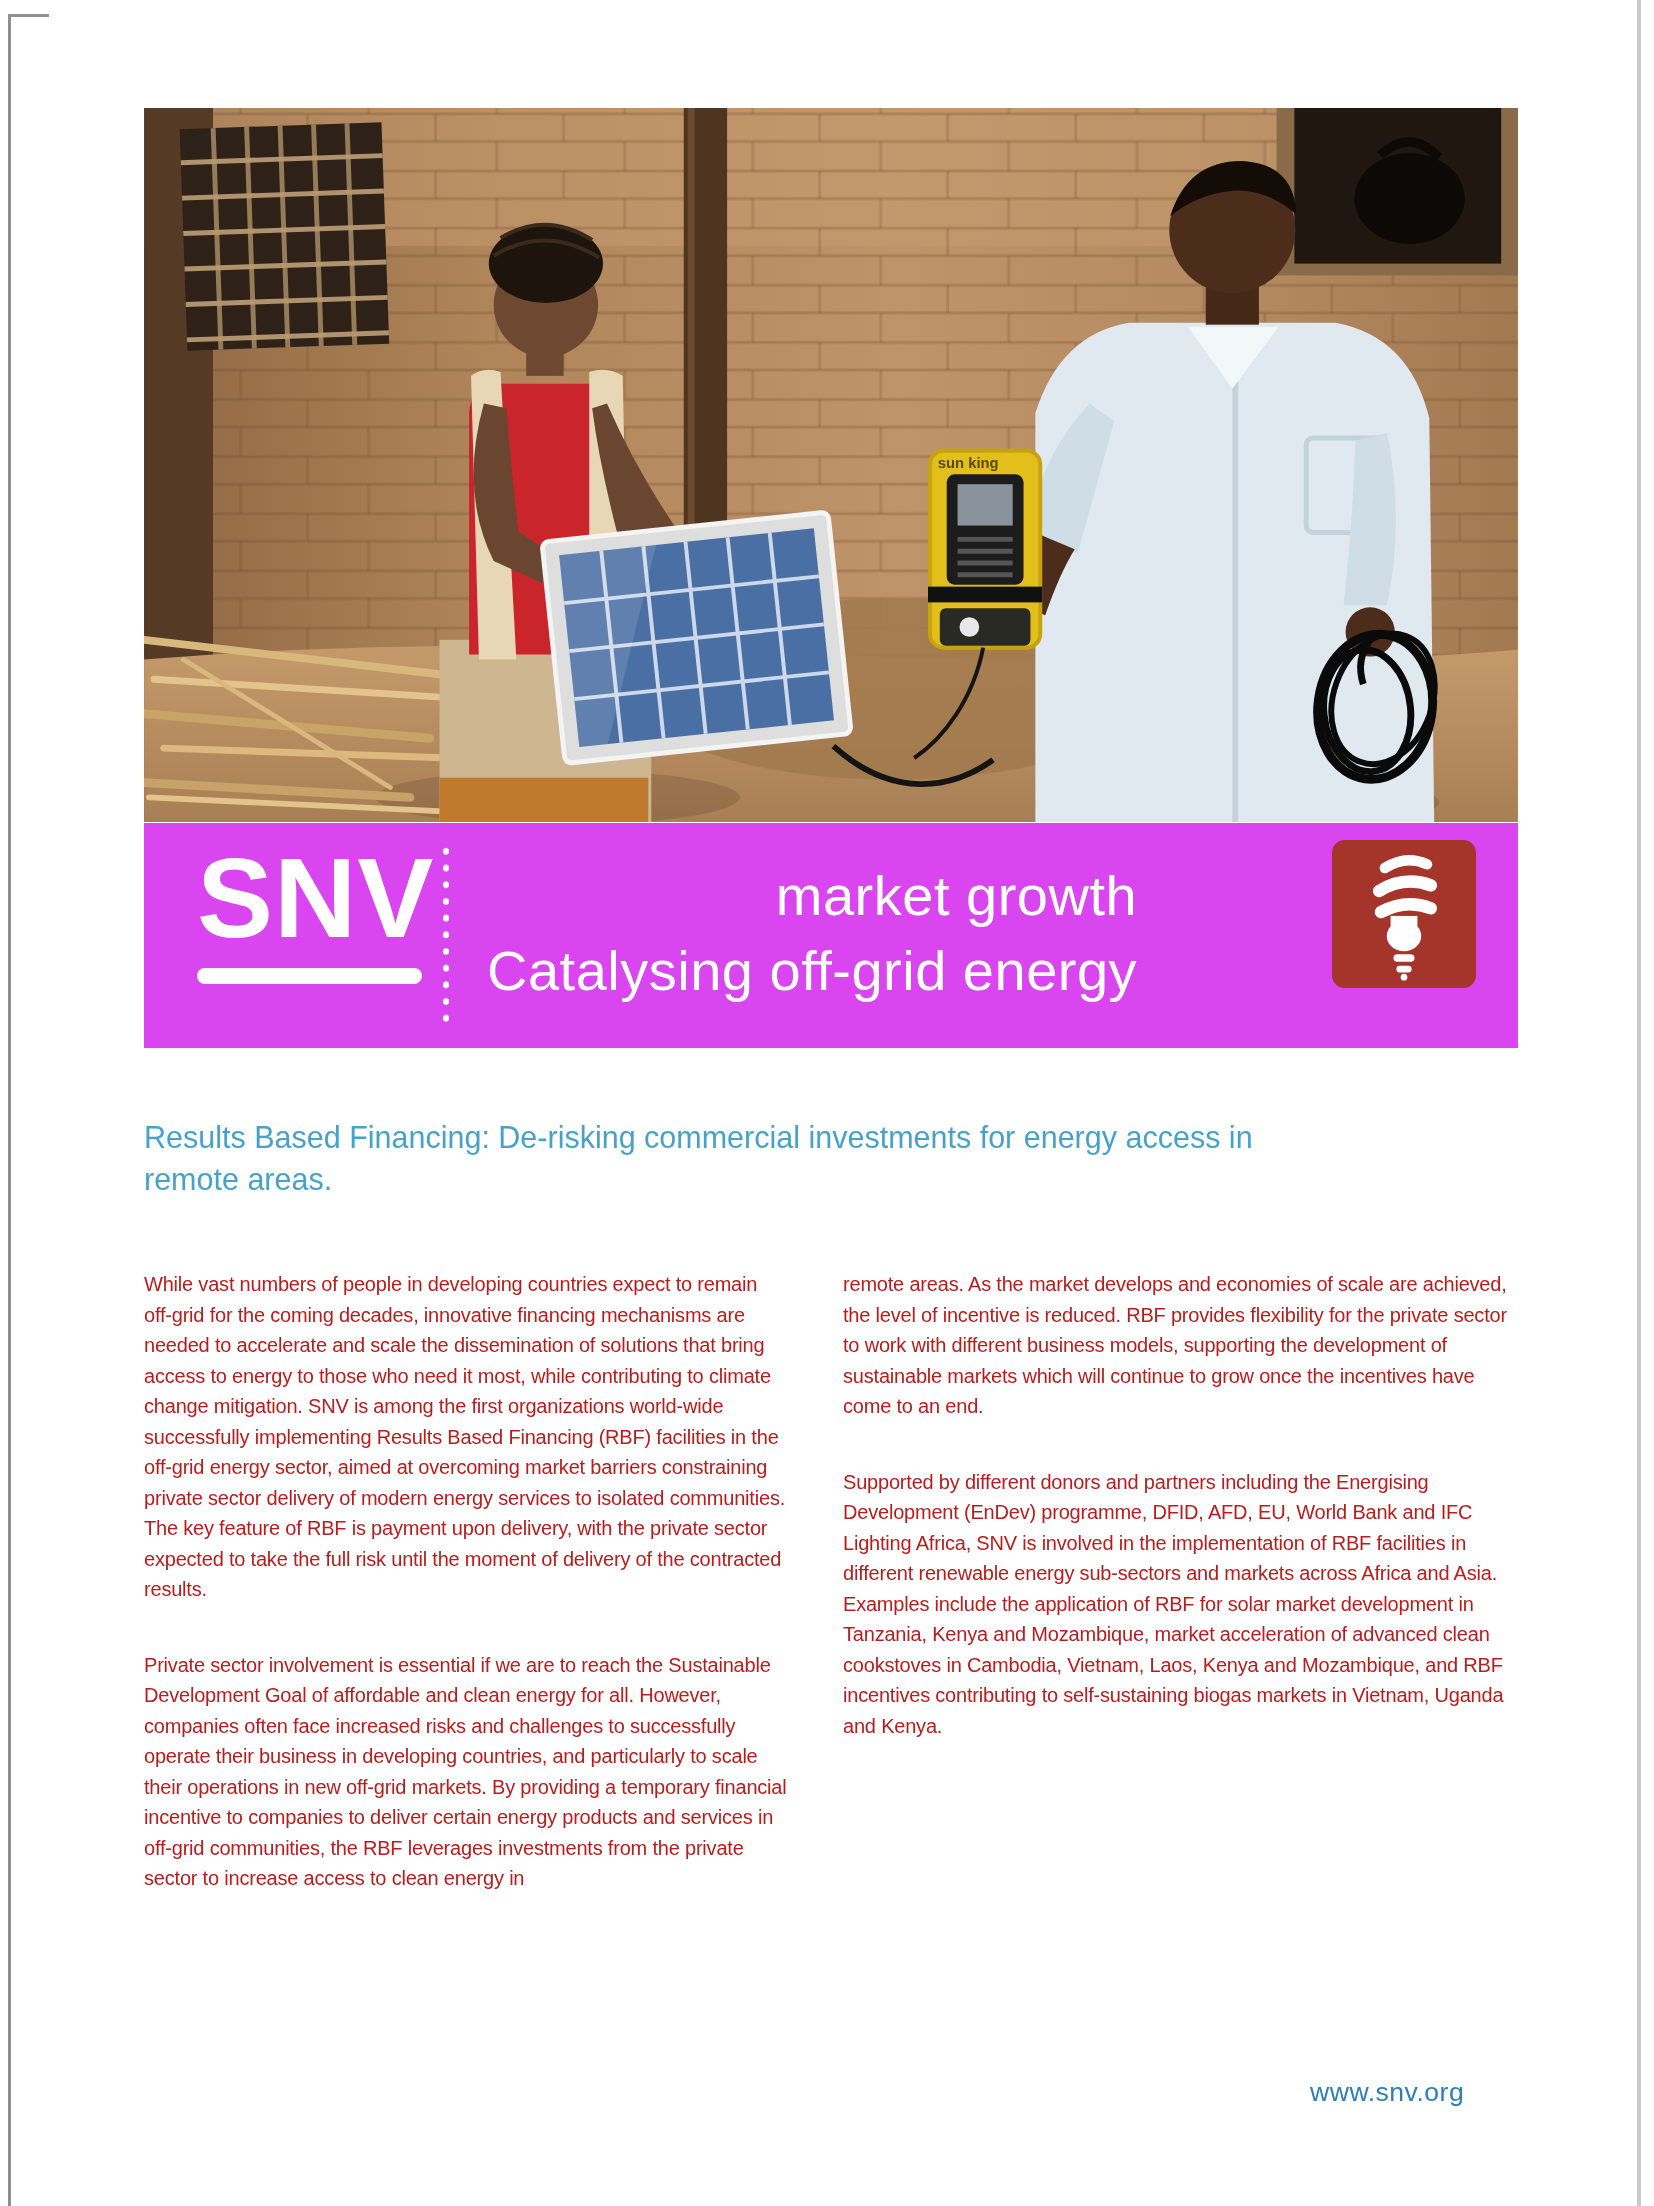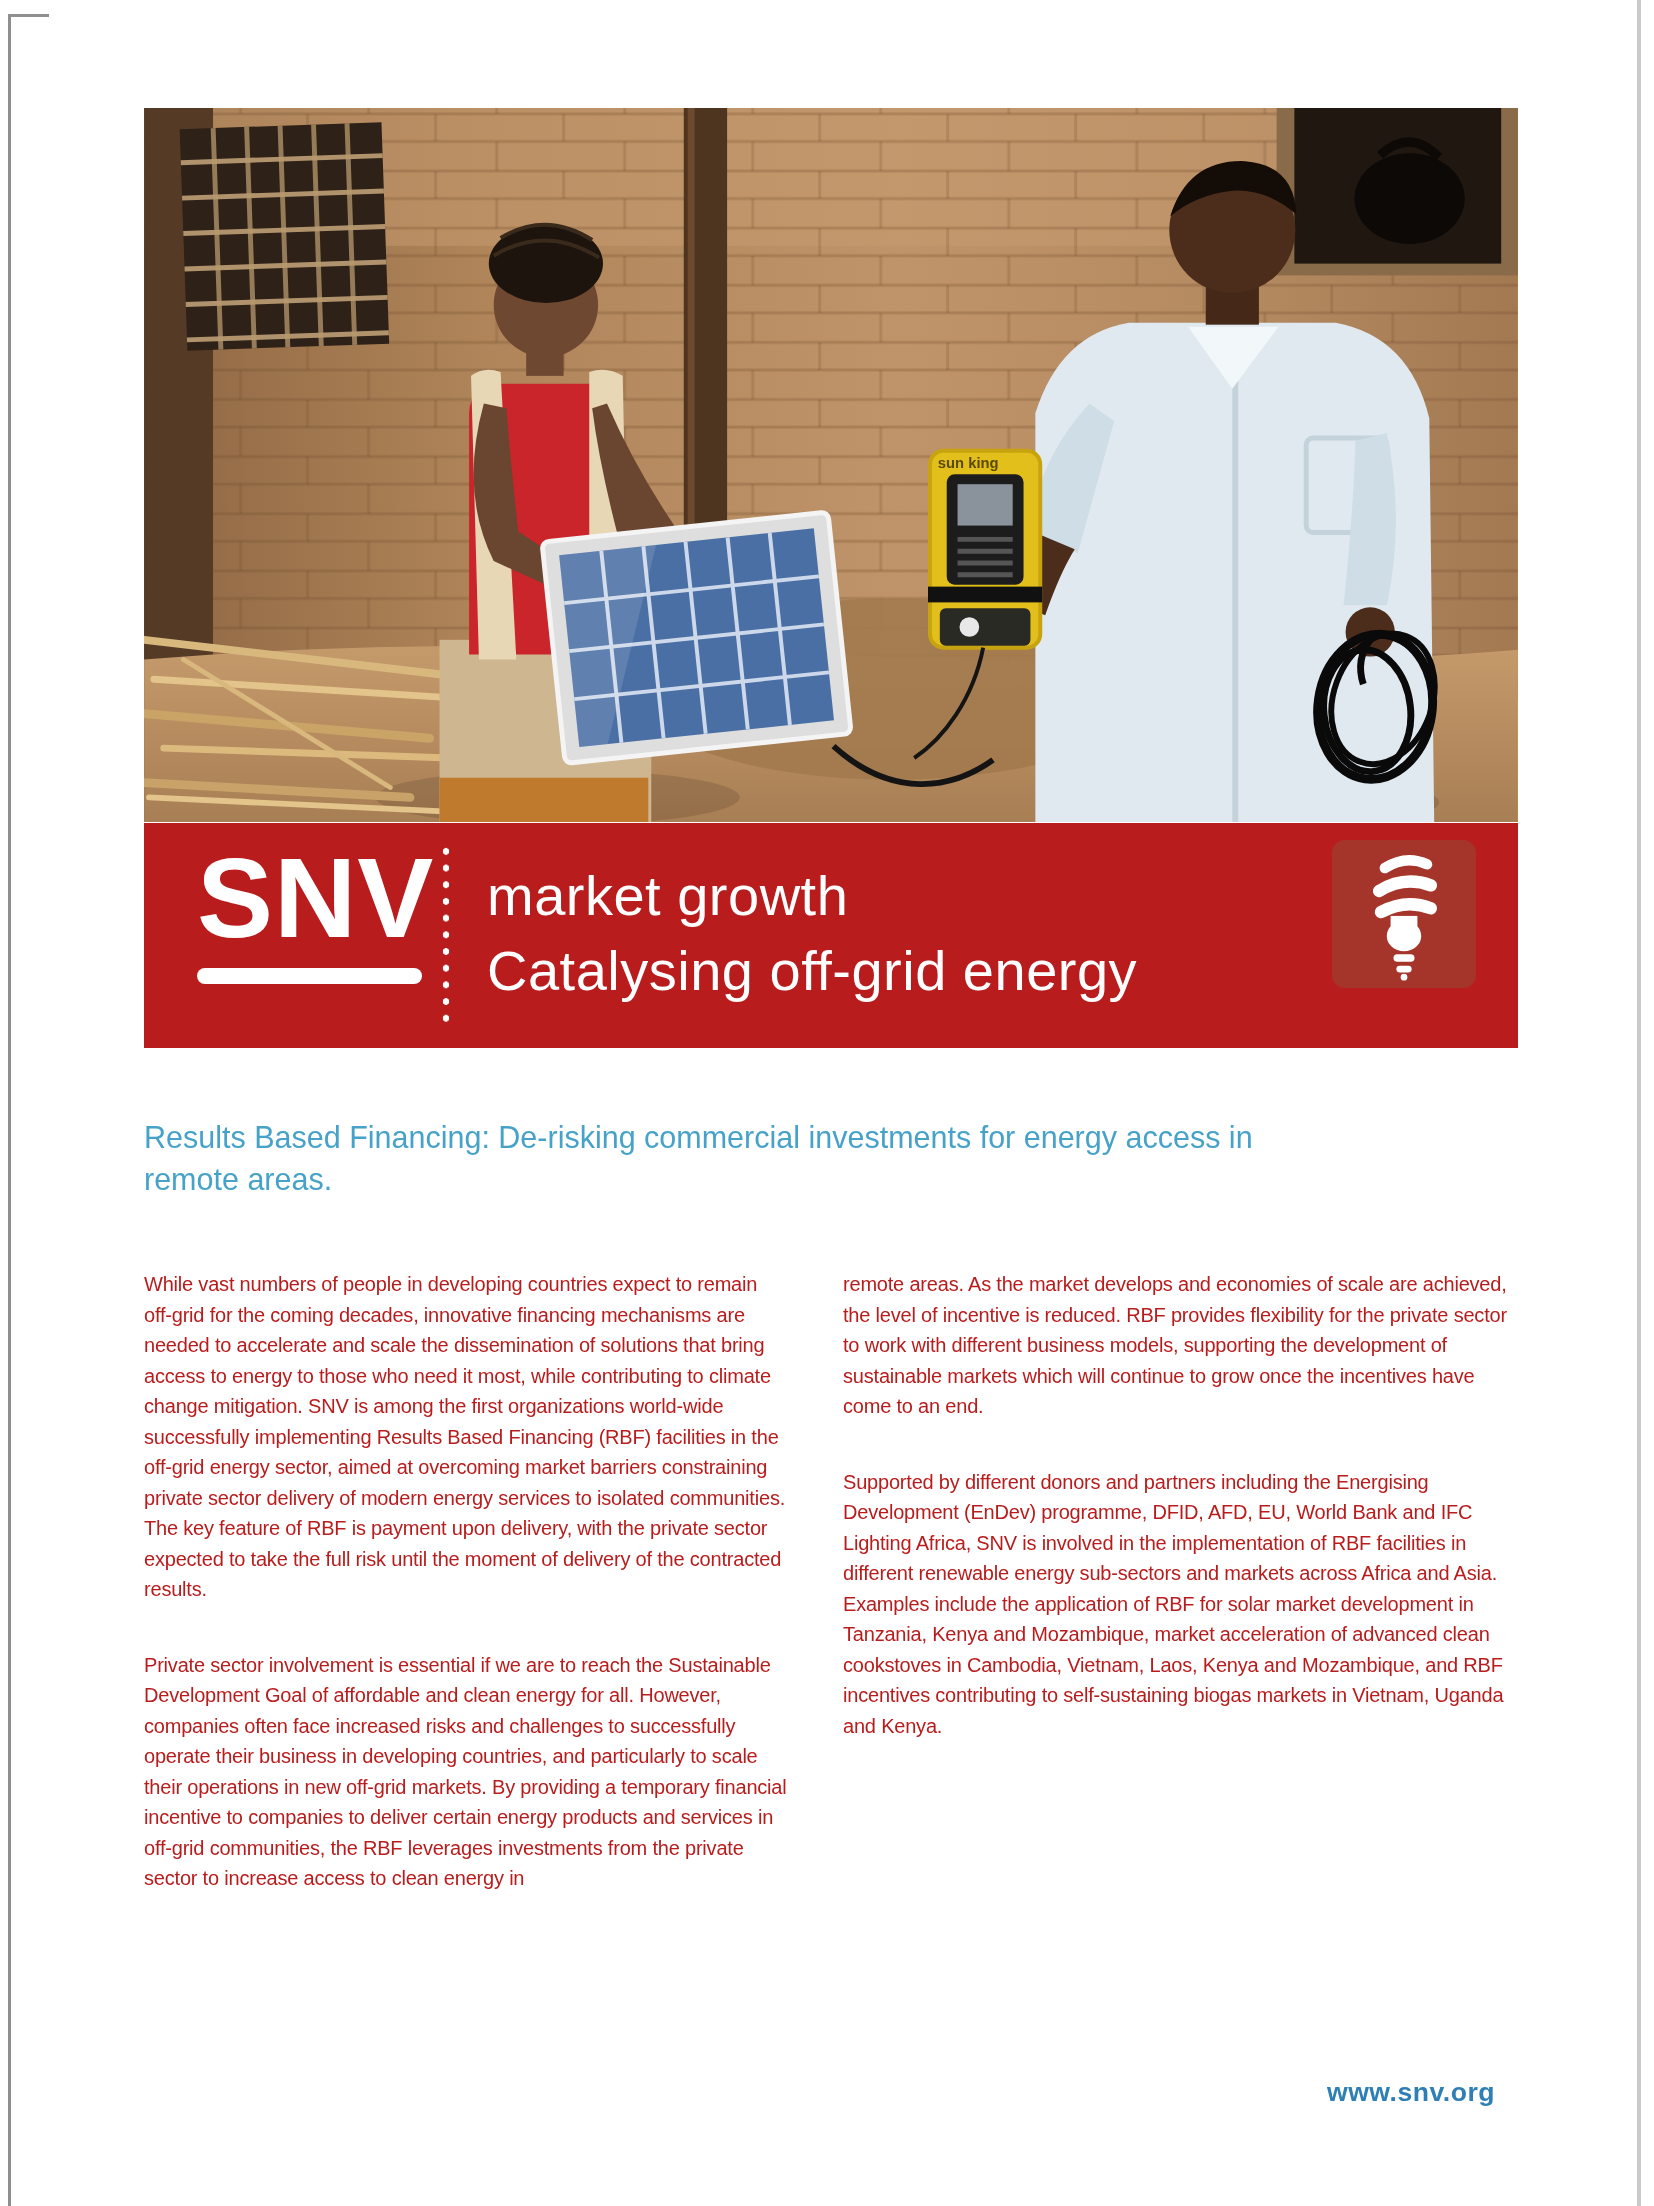--- a/index.html
+++ b/index.html
@@ -10,21 +10,21 @@
 
   .edge-left{position:absolute;left:7.9px;top:13.8px;width:3px;height:2193px;background:#8f8f8f;}
   .edge-left-tick{position:absolute;left:7.9px;top:13.8px;width:41px;height:3px;background:#8f8f8f;}
   .edge-right{position:absolute;left:1637px;top:0;width:3.9px;height:2207px;background:#cbcbcb;}
 
   
   .photo{position:absolute;left:144px;top:108px;width:1374px;height:714px;overflow:hidden;background:#fde047;}
   .photo svg{display:block;}
 
   
-  .banner{position:absolute;left:144px;top:823px;width:1374px;height:225px;background:#b91c1c;}
+  .banner{position:absolute;left:144px;top:823px;width:1374px;height:225px;background:#d946ef;text-align:right;}
   .logo-block{position:absolute;left:53px;top:17.7px;width:236px;}
   .logo-text{font-size:114px;line-height:114px;font-weight:700;color:#ffffff;letter-spacing:1px;}
   .logo-underline{margin-top:13.8px;width:225px;height:15.8px;border-radius:7.9px;background:#ffffff;}
   .dots{position:absolute;left:298px;top:19.7px;width:7.9px;height:185px;
         background-image:radial-gradient(circle,#ffffff 3px,rgba(255,255,255,0) 3.5px);
         background-size:7.9px 16.7px;background-repeat:repeat-y;}
   .banner-title{position:absolute;left:343px;top:35px;color:#ffffff;font-size:56px;line-height:75px;
         font-weight:400;letter-spacing:0.5px;}
   .energy-badge{position:absolute;left:1188px;top:16.7px;width:144px;height:148px;background:#a5342a;
         border-radius:12.8px;display:flex;align-items:center;justify-content:center;}
@@ -34,22 +34,22 @@
         font-size:30.5px;line-height:42px;font-weight:400;margin-top:21px;}
 
   
   .columns{position:absolute;left:144px;top:1269px;width:1379px;display:flex;}
   .col{color:#b91c1c;font-size:20px;line-height:30.5px;letter-spacing:-0.2px;}
   .col p{margin:0 0 45px 0;}
   .col-left{width:645px;margin-right:54px;}
   .col-right{width:680px;}
 
   
-  .site-link{position:absolute;left:1310px;top:2077px;width:202px;text-align:center;
-        color:#2e7fb5;font-size:26.6px;font-weight:700;text-decoration:none;letter-spacing:0.5px;}
+  .site-link{position:absolute;left:1310px;top:2077px;width:202px;text-align:left;
+        color:#2e7fb5;font-size:26.6px;font-weight:400;text-decoration:none;letter-spacing:0.5px;}
 </style>
 </head>
 <body>
 
 <div class="page">
 
   <div class="edge-left"></div>
   <div class="edge-left-tick"></div>
   <div class="edge-right"></div>
 

